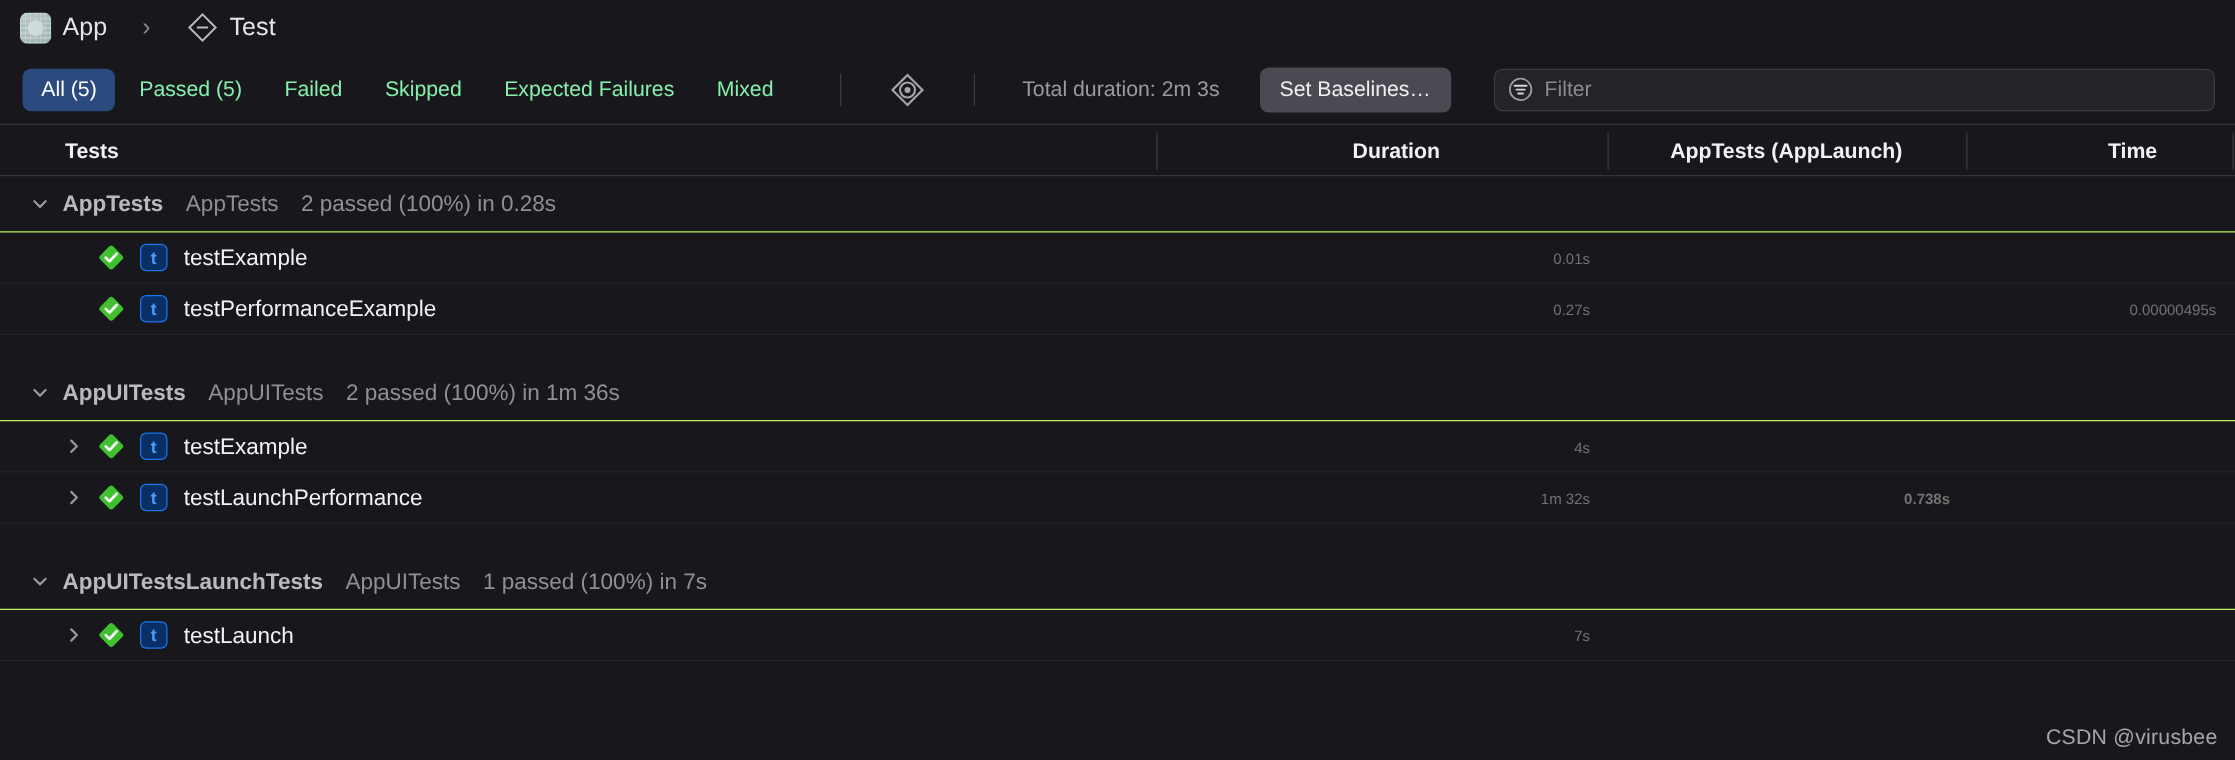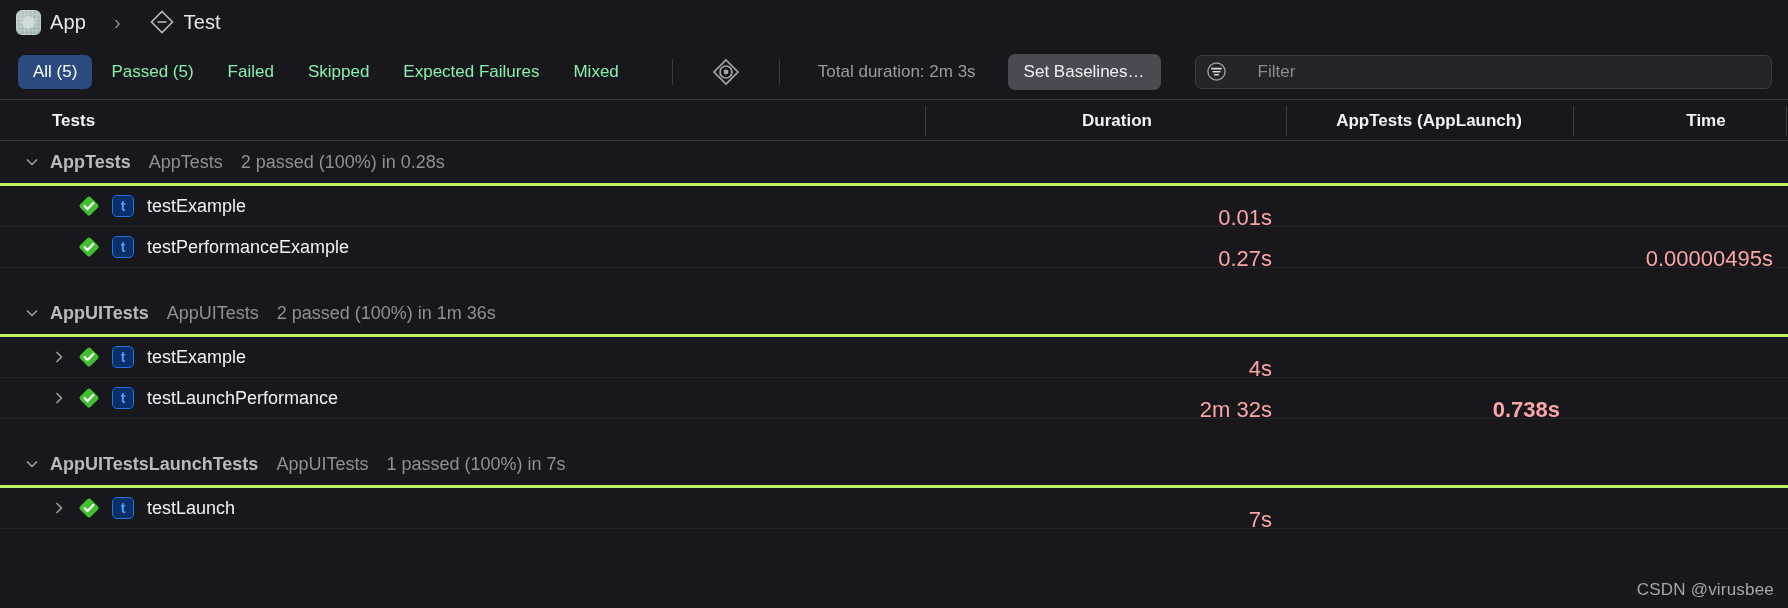--- a/index.html
+++ b/index.html
@@ -115,21 +115,21 @@
     background: #232329;
     border: 1px solid #3b3b44;
     border-radius: 7px;
     display: flex;
     align-items: center;
     padding: 0 10px;
     gap: 9px;
     min-width: 100px;
   }
   .filter-icon { width: 21px; height: 21px; flex: 0 0 auto; display:block; }
-  .filter-placeholder { font-size: 17px; color: #8a8a92; margin-left: 22px; }
+  .filter-placeholder { font-size: 17px; color: #8a8a92; }
 
   
   .table { flex: 1 1 auto; position: relative; background: #17171c; }
   .header-row {
     height: 42px;
     border-top: 1px solid #34343c;
     border-bottom: 1px solid #34343c;
     position: relative;
     background: #17171c;
   }
@@ -152,21 +152,21 @@
   }
 
   .rows { position: relative; }
   .group { position: relative; }
   .group-header {
     height: 45px;
     display: flex;
     align-items: center;
     padding-left: 24px;
     gap: 0;
-    border-bottom: 3px solid #bef264;
+    border-bottom: 1px solid #bef264;
   }
   .disclosure {
     width: 16px; height: 16px;
     flex: 0 0 16px;
     margin-right: 10px;
     display: block;
   }
   .group-name {
     font-size: 18px;
     color: #b9b9c0;
@@ -218,26 +218,26 @@
     margin-right: 13px;
     line-height: 1;
   }
   .test-name {
     font-size: 18px;
     color: #f2f2f5;
     white-space: nowrap;
   }
   .cell {
     position: absolute;
-    top: 12px; height: 40px;
+    top: 1px; height: 40px;
     display: flex;
     align-items: center;
     justify-content: flex-end;
-    font-size: 22px;
-    color: #fca5a5;
+    font-size: 12px;
+    color: #737373;
     padding-right: 8px;
   }
   .cell-dur { left: 925px; width: 355px; }
   .cell-durlaunch { left: 1286px; width: 282px; font-weight: bold; }
   .cell-time { left: 1573px; width: 208px; }
   .group-gap { height: 24px; }
 
   .watermark {
     position: absolute;
     right: 14px; bottom: 8px;
@@ -383,21 +383,21 @@
               <svg class="row-chevron" viewBox="0 0 14 14">
                 <polyline points="5,2.5 9.5,7 5,11.5" fill="none" stroke="#9a9aa2" stroke-width="1.7" stroke-linecap="round" stroke-linejoin="round"></polyline>
               </svg>
               <svg class="status-diamond" viewBox="0 0 22 22">
                 <rect x="3.6" y="3.6" width="14.8" height="14.8" rx="2.4" transform="rotate(45 11 11)" fill="#41c02f"></rect>
                 <polyline points="6.6,11.1 9.6,14.1 15.3,8" fill="none" stroke="#ffffff" stroke-width="2.2" stroke-linecap="round" stroke-linejoin="round"></polyline>
               </svg>
               <span class="t-badge">t</span>
               <span class="test-name">testLaunchPerformance</span>
             </div>
-            <div class="cell cell-dur">2m 32s</div>
+            <div class="cell cell-dur">1m 32s</div>
             <div class="cell cell-durlaunch">0.738s</div>
             <div class="cell cell-time"></div>
           </div>
         </div>
         <div class="group-gap"></div>
         <div class="group">
           <div class="group-header">
             <svg class="disclosure" viewBox="0 0 16 16">
               <polyline points="3.5,6 8,10.5 12.5,6" fill="none" stroke="#9a9aa2" stroke-width="1.7" stroke-linecap="round" stroke-linejoin="round"></polyline>
             </svg>

